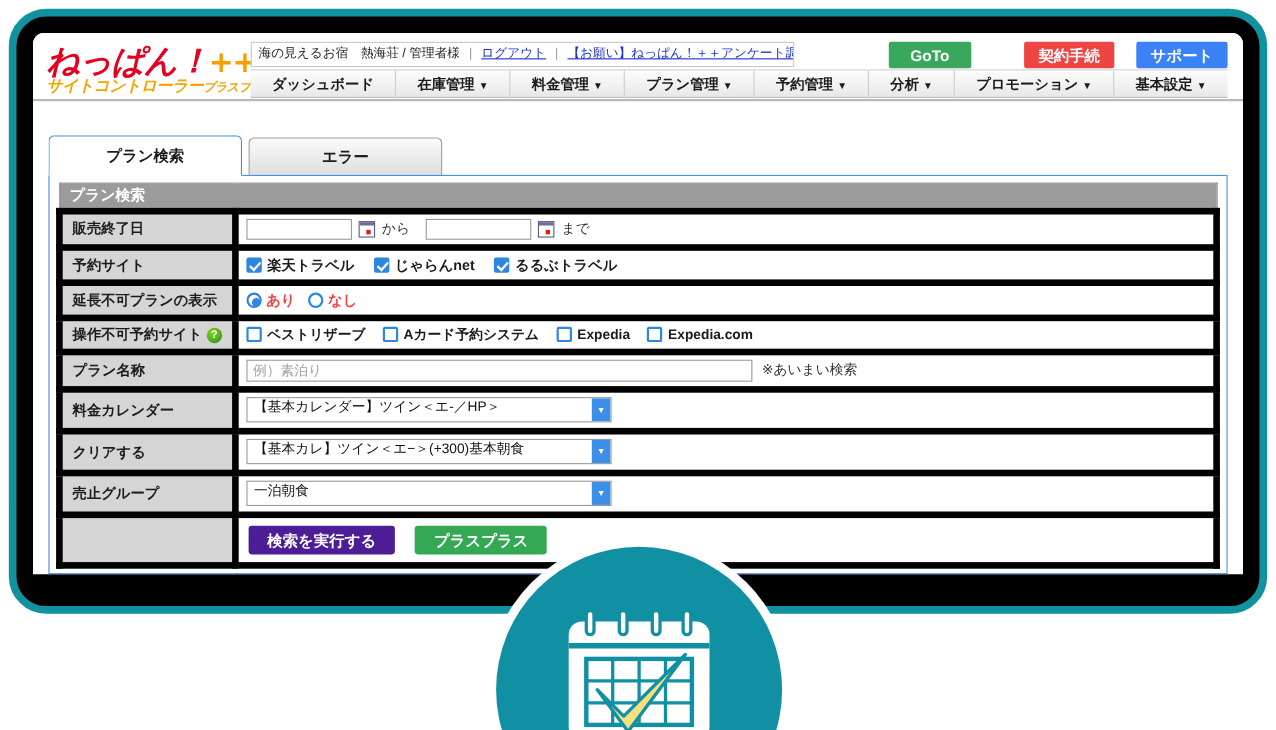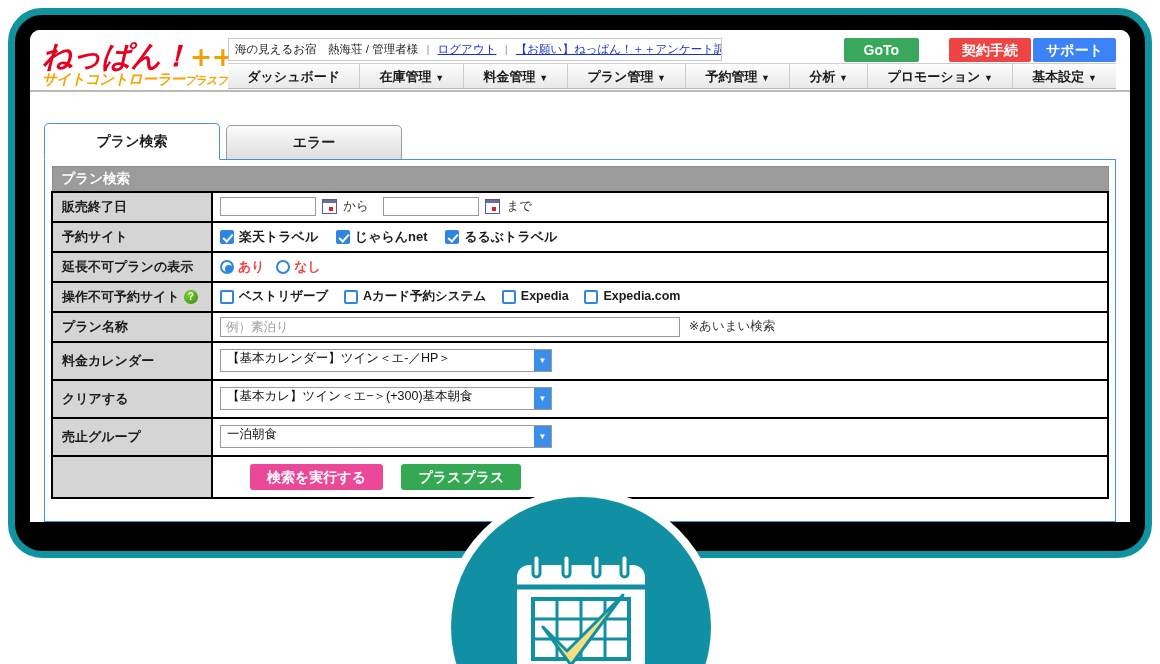--- a/index.html
+++ b/index.html
@@ -64,21 +64,21 @@
     width: 494px; height: 23px;
     border: 1px solid #c8c8c8;
     background: #fff;
     font-size: 11.5px; color: #222;
     line-height: 21px; padding-left: 6px;
     white-space: nowrap; overflow: hidden;
   }
   .infobar a { color:#1a2fd0; text-decoration: underline; }
   .infobar .sep { color:#999; margin: 0 5px; }
 
-  .topbtns { position:absolute; right: 14px; top: 8px; display:flex; gap:2px; }
+  .topbtns { position:absolute; right: 14px; top: 8px; display:flex; gap:20px; }
   .tb {
     height: 24px; line-height: 24px; padding: 0 13px;
     font-size: 14px; font-weight: bold; color:#fff;
     border-radius: 2px; white-space: nowrap;
   }
   .tb.goto { background:#39a85d; padding: 0 20px; }
   .tb.keiyaku { background:#ef4444;margin-left:28px; }
   .tb.support { background:#3b82f6; }
 
   
@@ -131,21 +131,21 @@
   .tabpanel {
     position:absolute; left:14px; top:129px;
     width: 1072px; height: 363px;
     border: 1px solid #4a90e2;
     background:#fff;
     padding: 6px;
   }
 
   
   .ftable { width: 100%; border-collapse: collapse; }
-  .ftable td { border: 2px solid #000000; }
+  .ftable td { border: 6px solid #000000; }
   .sec-hd {
     background: #9b9b9b; color:#fff; font-weight: bold;
     font-size: 13.5px; height: 25px; padding-left: 9px;
     border: 1px solid #8d8d8d !important;
   }
   .lbl {
     width: 160px; background: #d5d5d5; color:#1b1b1b;
     font-size: 13px; font-weight: bold;
     padding-left: 9px; height: 30px;
   }
@@ -228,21 +228,21 @@
     flex: 0 0 17px;
   }
   .row-tall td { height: 38px; }
 
   .btnrow { padding: 7px 0 7px 9px; background:#fff; }
   .btn {
     display:inline-block; height: 26px; line-height: 26px;
     padding: 0 17px; font-size: 14px; font-weight: bold; color:#fff;
     border-radius: 3px; margin-right: 14px;
   }
-  .btn.blue { background:#ec4899;margin-left:28px; }
+  .btn.blue { background:#4c1d95; }
   .btn.green { background:#34a853; }
 
   
   .badge {
     position:absolute; left: 451px; top: 497px;
     width: 260px; height: 260px;
     border-radius: 50%;
     background: #1290a3;
     z-index: 5;
   }

